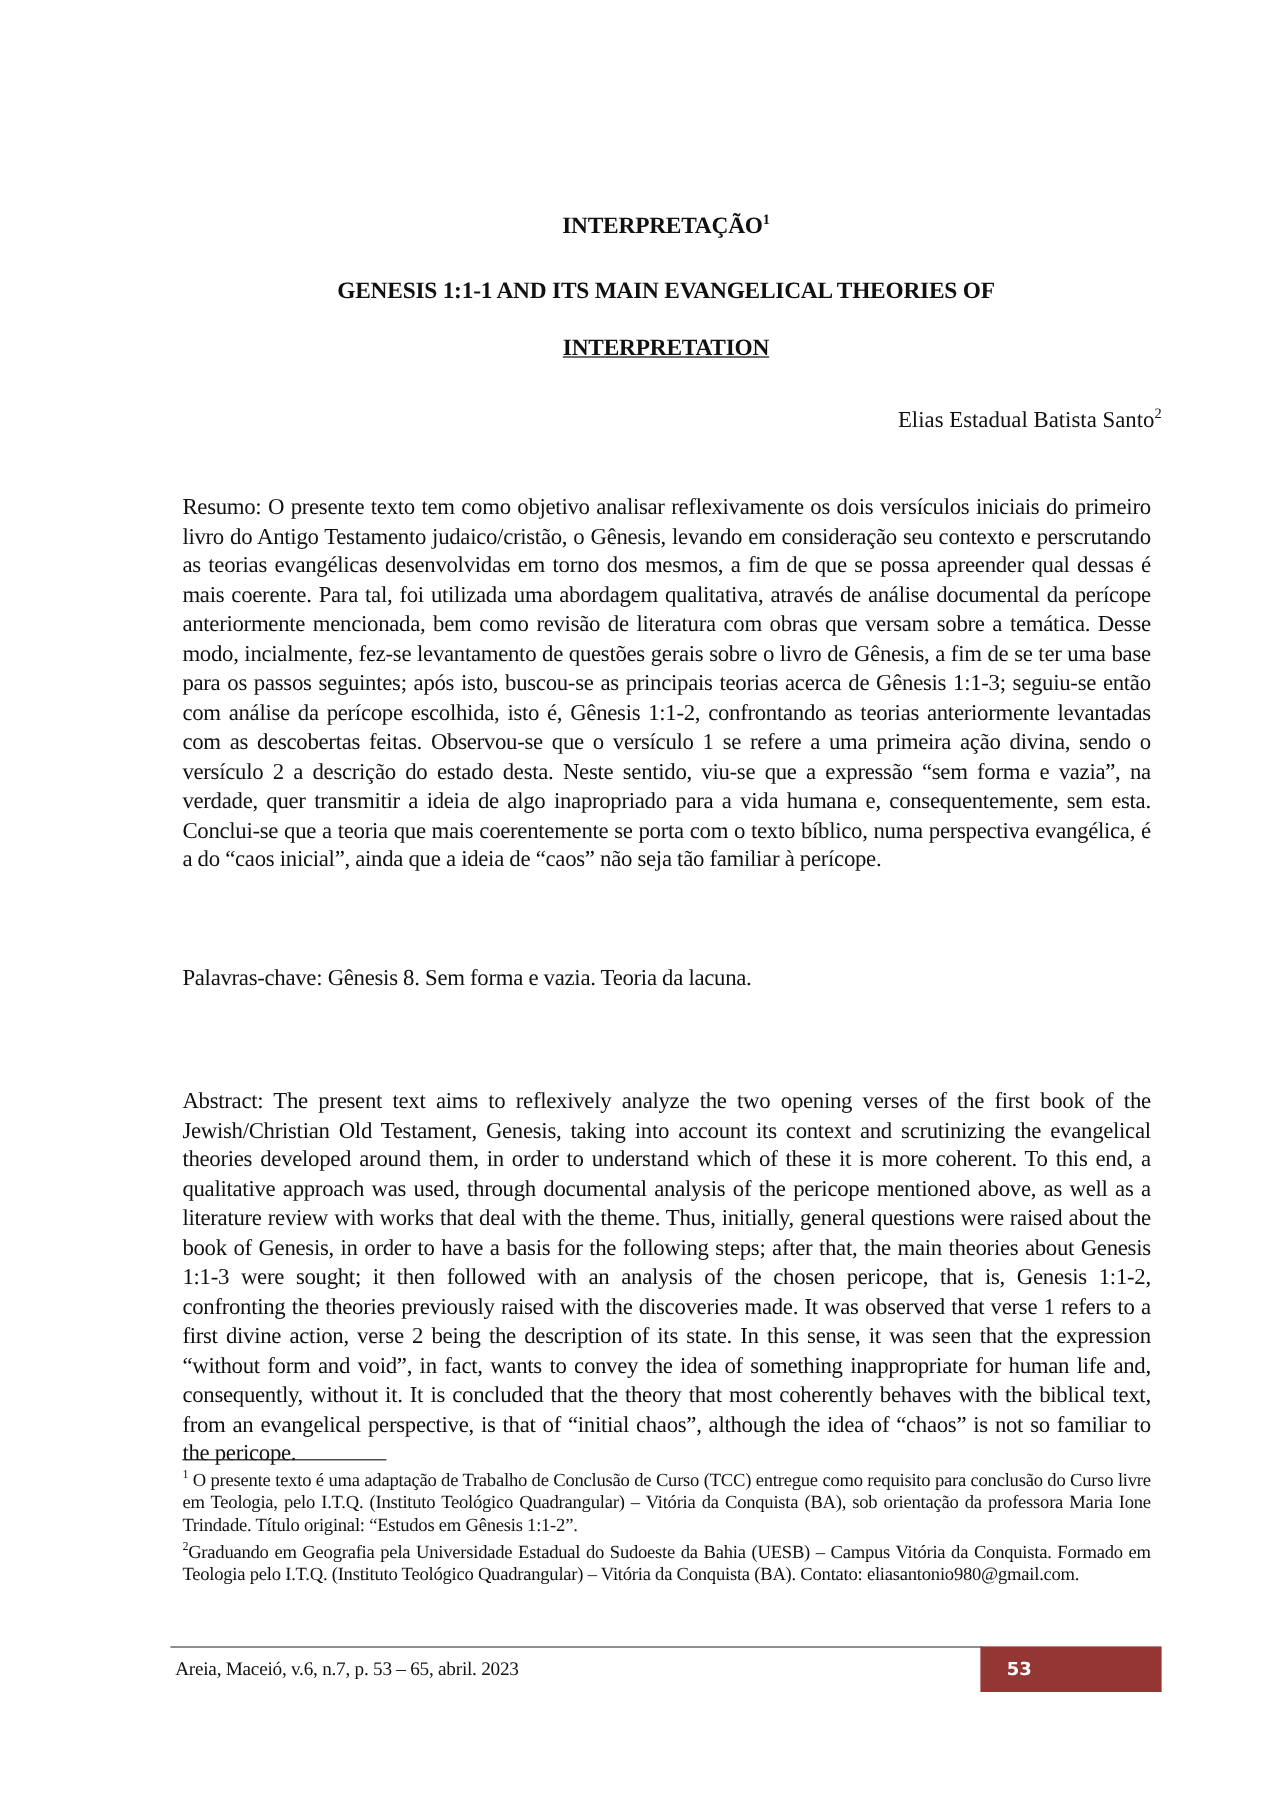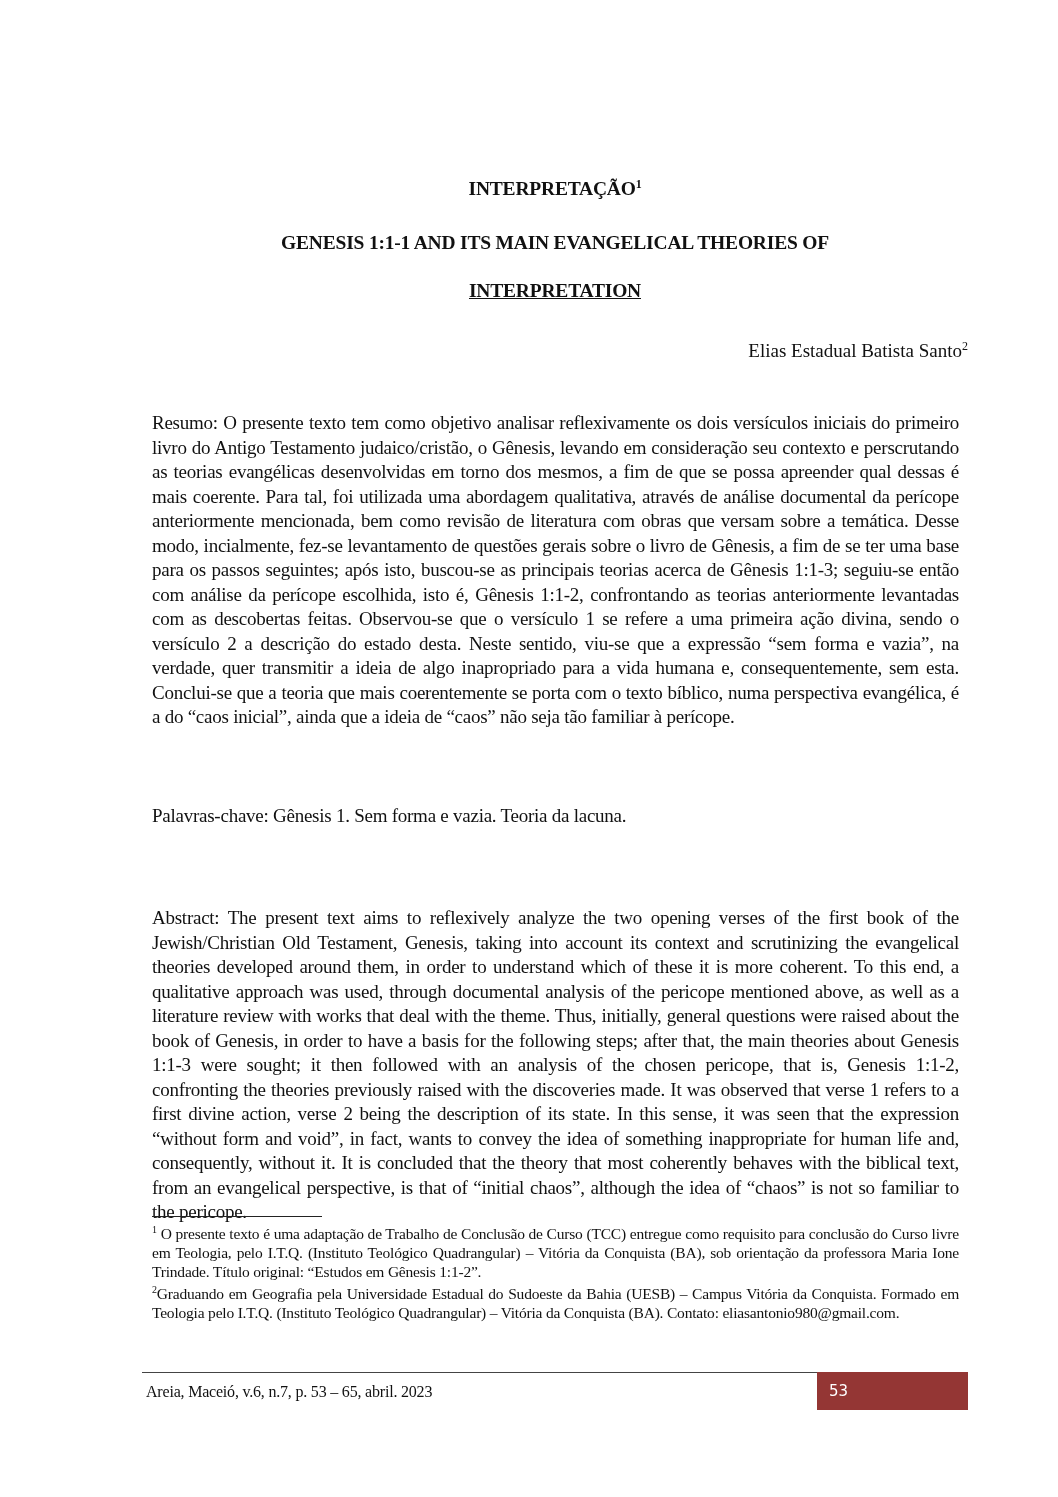--- a/index.html
+++ b/index.html
@@ -22,21 +22,21 @@
   .fn-rule { position: absolute; left: 152px; top: 1216px; width: 170px; height: 0; border-top: 1px solid #222; }
   .footnote { position: absolute; left: 152px; width: 807px; font-size: 15.5px; line-height: 19px;
               text-align: justify; letter-spacing: -0.2px; }
   .footnote sup { font-size: 10px; line-height: 0; }
   #fn1 { top: 1224px; }
   #fn2 { top: 1284px; }
   .footer-rule { position: absolute; left: 142px; top: 1372px; width: 676px; height: 0; border-top: 1.5px solid #444; }
   .footer-cite { position: absolute; left: 146px; top: 1381px; font-size: 16px; line-height: 22px; letter-spacing: -0.2px; }
   .page-box { position: absolute; left: 817px; top: 1372px; width: 151px; height: 38px; background: #943634;
               color: #ffffff; font-family: "DejaVu Sans", "Liberation Sans", sans-serif; font-size: 15px;
-              line-height: 38px; padding-left: 12px; box-sizing: border-box; }
+              line-height: 38px; padding-left: 22px; box-sizing: border-box; font-weight: bold; }
 </style>
 </head>
 <body>
 
 <div class="title" id="title-pt">
   <br>
   <span>INTERPRETAÇÃO</span><sup>1</sup>
 </div>
 
 <div class="title" id="title-en-1">GENESIS 1:1-1 AND ITS MAIN EVANGELICAL THEORIES OF</div>
@@ -44,21 +44,21 @@
 
 <div class="author">
   <span>Elias Estadual Batista Santo</span><sup>2</sup>
 </div>
 
 <div class="para" id="resumo">
   <b>Resumo:</b><span> O presente texto tem como objetivo analisar reflexivamente os dois versículos iniciais do primeiro livro do Antigo Testamento judaico/cristão, o Gênesis, levando em consideração seu contexto e perscrutando as teorias evangélicas desenvolvidas em torno dos mesmos, a fim de que se possa apreender qual dessas é mais coerente. Para tal, foi utilizada uma abordagem qualitativa, através de análise documental da perícope anteriormente mencionada, bem como revisão de literatura com obras que versam sobre a temática. Desse modo, incialmente, fez-se levantamento de questões gerais sobre o livro de Gênesis, a fim de se ter uma base para os passos seguintes; após isto, buscou-se as principais teorias acerca de Gênesis 1:1-3; seguiu-se então com análise da perícope escolhida, isto é, Gênesis 1:1-2, confrontando as teorias anteriormente levantadas com as descobertas feitas. Observou-se que o versículo 1 se refere a uma primeira ação divina, sendo o versículo 2 a descrição do estado desta. Neste sentido, viu-se que a expressão “sem forma e vazia”, na verdade, quer transmitir a ideia de algo inapropriado para a vida humana e, consequentemente, sem esta. Conclui-se que a teoria que mais coerentemente se porta com o texto bíblico, numa perspectiva evangélica, é a do “caos inicial”, ainda que a ideia de “caos” não seja tão familiar à perícope.</span>
 </div>
 
 <div class="para" id="keywords">
-  <b>Palavras-chave</b><span>: Gênesis 1. Sem forma e vazia. Teoria da lacuna.</span>
+  <b>Palavras-chave</b><span>: Gênesis 8. Sem forma e vazia. Teoria da lacuna.</span>
 </div>
 
 <div class="para" id="abstract">
   <b>Abstract:</b><span> The present text aims to reflexively analyze the two opening verses of the first book of the Jewish/Christian Old Testament, Genesis, taking into account its context and scrutinizing the evangelical theories developed around them, in order to understand which of these it is more coherent. To this end, a qualitative approach was used, through documental analysis of the pericope mentioned above, as well as a literature review with works that deal with the theme. Thus, initially, general questions were raised about the book of Genesis, in order to have a basis for the following steps; after that, the main theories about Genesis 1:1-3 were sought; it then followed with an analysis of the chosen pericope, that is, Genesis 1:1-2, confronting the theories previously raised with the discoveries made. It was observed that verse 1 refers to a first divine action, verse 2 being the description of its state. In this sense, it was seen that the expression “without form and void”, in fact, wants to convey the idea of something inappropriate for human life and, consequently, without it. It is concluded that the theory that most coherently behaves with the biblical text, from an evangelical perspective, is that of “initial chaos”, although the idea of “chaos” is not so familiar to the pericope.</span>
 </div>
 
 <div class="fn-rule"></div>
 
 <div class="footnote" id="fn1">
   <sup>1</sup><span> O presente texto é uma adaptação de Trabalho de Conclusão de Curso (TCC) entregue como requisito para conclusão do Curso livre em Teologia, pelo I.T.Q. (Instituto Teológico Quadrangular) – Vitória da Conquista (BA), sob orientação da professora Maria Ione Trindade. Título original: “Estudos em Gênesis 1:1-2”.</span>

